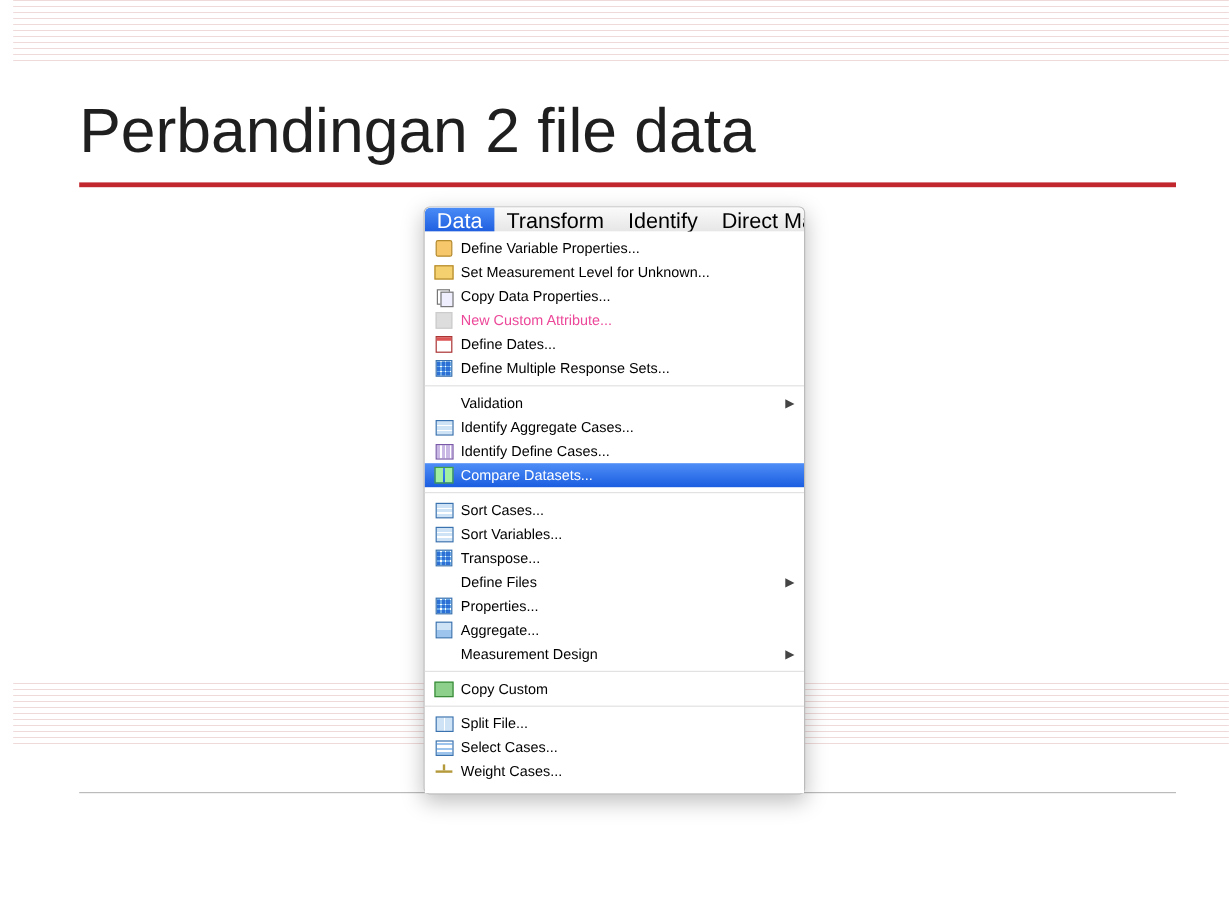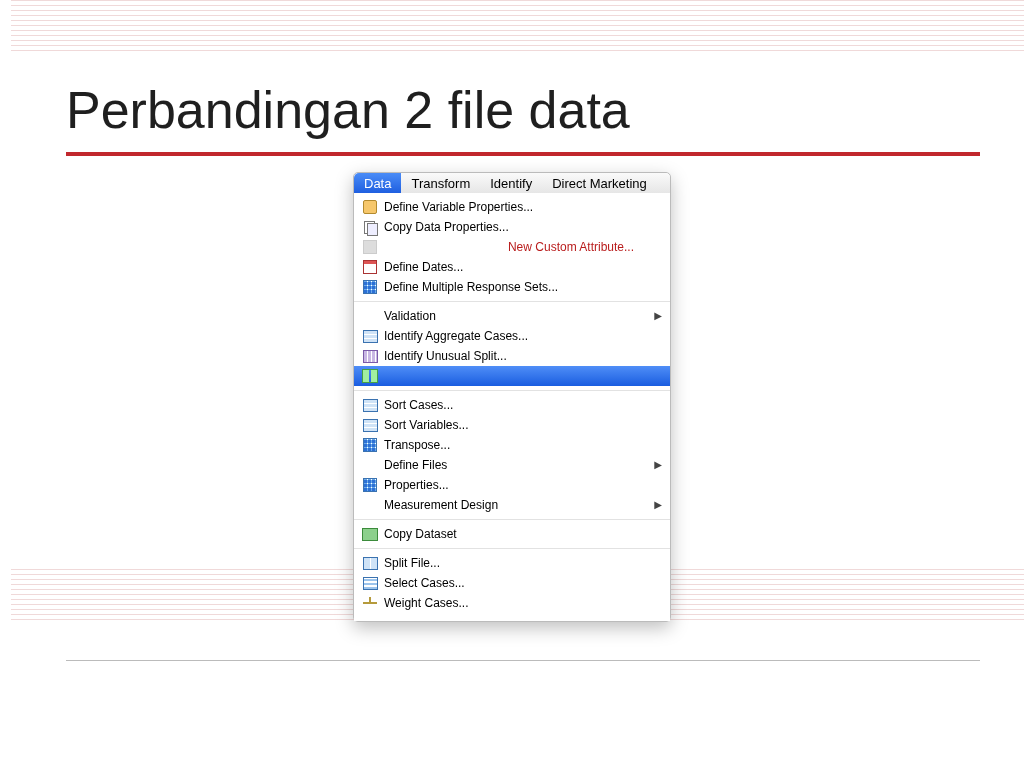--- a/index.html
+++ b/index.html
@@ -64,46 +64,46 @@
   .menubar {
     display: flex;
     height: 20px;
     background: linear-gradient(#fafafa, #e6e6e6);
     border-top-left-radius: 5px;
     border-top-right-radius: 5px;
     overflow: hidden;
   }
   .menubar .m-item {
     padding: 2px 10px 16px 10px;
-    font-size: 13px;
+    font-size: 18px;
     line-height: 18px;
     white-space: nowrap;
   }
   .menubar .m-item.active {
     background: linear-gradient(#4a8cf7, #1f5fe0);
     color: #fff;
   }
   .dropdown {
     background: #fff;
     padding: 4px 0 8px 0;
   }
   .group-sep {
     border-top: 1px solid #e2e2e2;
     margin: 4px 0;
   }
   .d-item {
     position: relative;
     display: flex;
     align-items: center;
     height: 20px;
-    padding: 0 36px 0 8px;
+    padding: 0 8px 0 8px;
     white-space: nowrap;
   }
   .d-item .lbl { flex: 1 1 auto; }
-  .d-item.disabled { color: #b91c1c; text-align: right; }
+  .d-item.disabled { color: #ec4899; }
   .d-item.selected {
     background: linear-gradient(#4f8ef7, #1a5de0);
     color: #fff;
   }
   .d-item.selected .ico { filter: brightness(1.15); }
   .d-item.noicon .ico { visibility: hidden; }
   .chevron {
     position: absolute; right: 8px; top: 4px;
     font-size: 10px; color: #444;
   }
@@ -165,20 +165,26 @@
       </div>
     <div class="dropdown" id="dropdown">
         <div class="d-item">
           <span class="ico">
             <span class="ico-box"></span>
           </span>
           <span class="lbl">Define Variable Properties...</span>
         </div>
         <div class="d-item">
           <span class="ico">
+            <span class="ico-ruler"></span>
+          </span>
+          <span class="lbl">Set Measurement Level for Unknown...</span>
+        </div>
+        <div class="d-item">
+          <span class="ico">
             <span class="ico-copy"></span>
           </span>
           <span class="lbl">Copy Data Properties...</span>
         </div>
         <div class="d-item disabled">
           <span class="ico">
             <span class="ico-dim"></span>
           </span>
           <span class="lbl">New Custom Attribute...</span>
         </div>
@@ -203,26 +209,27 @@
         <div class="d-item">
           <span class="ico">
             <span class="ico-spread"></span>
           </span>
           <span class="lbl">Identify Aggregate Cases...</span>
         </div>
         <div class="d-item">
           <span class="ico">
             <span class="ico-bars"></span>
           </span>
-          <span class="lbl">Identify Unusual Split...</span>
+          <span class="lbl">Identify Define Cases...</span>
         </div>
         <div class="d-item selected">
           <span class="ico">
             <span class="ico-compare"></span>
           </span>
+          <span class="lbl">Compare Datasets...</span>
         </div>
         <div class="group-sep"></div>
         <div class="d-item">
           <span class="ico">
             <span class="ico-spread"></span>
           </span>
           <span class="lbl">Sort Cases...</span>
         </div>
         <div class="d-item">
           <span class="ico">
@@ -240,31 +247,37 @@
           <span class="ico"></span>
           <span class="lbl">Define Files</span>
           <span class="chevron">▶</span>
         </div>
         <div class="d-item">
           <span class="ico">
             <span class="ico-grid"></span>
           </span>
           <span class="lbl">Properties...</span>
         </div>
+        <div class="d-item">
+          <span class="ico">
+            <span class="ico-agg"></span>
+          </span>
+          <span class="lbl">Aggregate...</span>
+        </div>
         <div class="d-item noicon">
           <span class="ico"></span>
           <span class="lbl">Measurement Design</span>
           <span class="chevron">▶</span>
         </div>
         <div class="group-sep"></div>
         <div class="d-item">
           <span class="ico">
             <span class="ico-copyds"></span>
           </span>
-          <span class="lbl">Copy Dataset</span>
+          <span class="lbl">Copy Custom</span>
         </div>
         <div class="group-sep"></div>
         <div class="d-item">
           <span class="ico">
             <span class="ico-split"></span>
           </span>
           <span class="lbl">Split File...</span>
         </div>
         <div class="d-item">
           <span class="ico">

